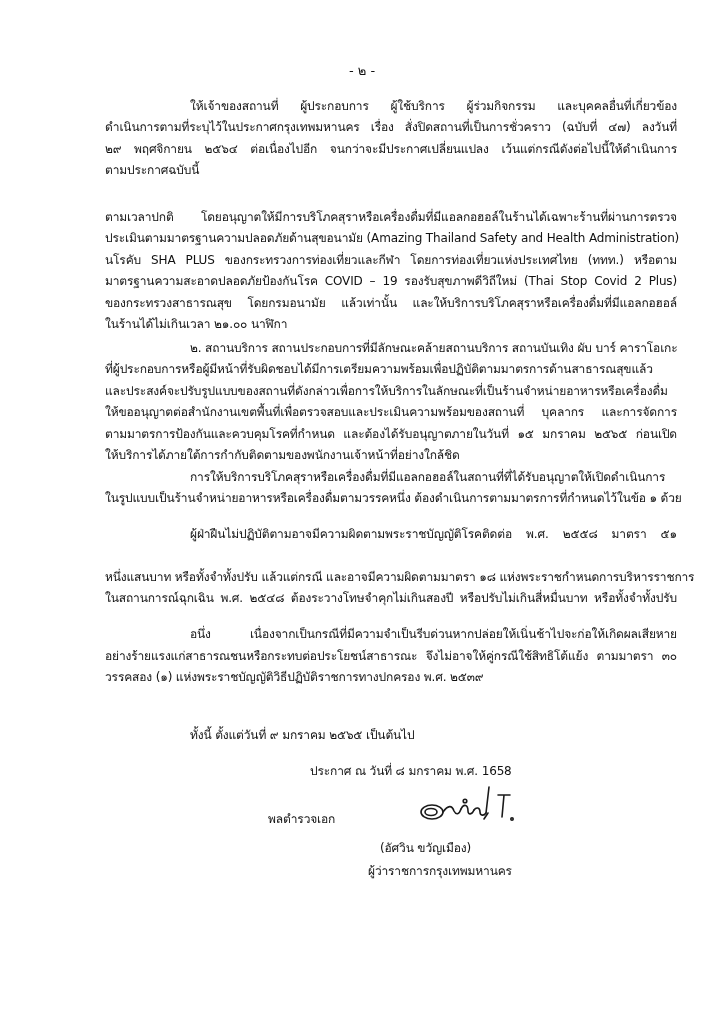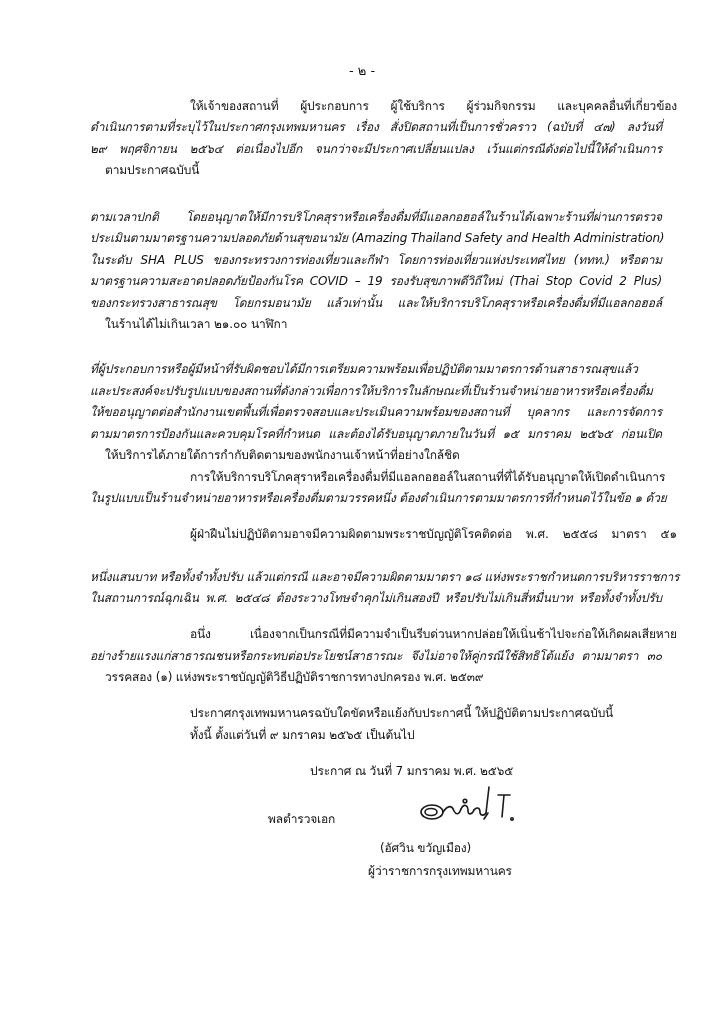--- a/index.html
+++ b/index.html
@@ -7,66 +7,66 @@
     width: 724px; height: 1024px; position: relative; overflow: hidden;
     font-family: "DejaVu Sans", "Liberation Sans", sans-serif;
     color: #111111;
   }
   .page { position: absolute; left: 0; top: 0; width: 724px; height: 1024px; }
   .line {
     position: absolute; white-space: nowrap;
     font-size: 12px; line-height: 18px;
     letter-spacing: -0.15px;
   }
-  .just { left: 90px; width: 572px; text-align: justify; text-align-last: justify; font-style: italic; }
+  .just { left: 105px; width: 572px; text-align: justify; text-align-last: justify; }
   .indent { left: 190px; width: 487px; text-align: justify; text-align-last: justify; }
   .plain { text-align: right; }
   .page-num { position: absolute; top: 60px; left: 340px; width: 44px; text-align: center; font-size: 13px; }
   .signature { position: absolute; left: 418px; top: 783px; width: 110px; height: 44px; }
 </style>
 </head>
 <body>
 
 <div class="page">
 
   <div class="page-num">- ๒ -</div>
 
   <div class="line indent" style="top:97px">ให้เจ้าของสถานที่ ผู้ประกอบการ ผู้ใช้บริการ ผู้ร่วมกิจกรรม และบุคคลอื่นที่เกี่ยวข้อง</div>
   <div class="line just" style="top:118px">ดำเนินการตามที่ระบุไว้ในประกาศกรุงเทพมหานคร เรื่อง สั่งปิดสถานที่เป็นการชั่วคราว (ฉบับที่ ๔๗) ลงวันที่</div>
   <div class="line just" style="top:140px">๒๙ พฤศจิกายน ๒๕๖๔ ต่อเนื่องไปอีก จนกว่าจะมีประกาศเปลี่ยนแปลง เว้นแต่กรณีดังต่อไปนี้ให้ดำเนินการ</div>
   <div class="line plain" style="top:161px; left:105px">ตามประกาศฉบับนี้</div>
 
   <div class="line just" style="top:208px">ตามเวลาปกติ โดยอนุญาตให้มีการบริโภคสุราหรือเครื่องดื่มที่มีแอลกอฮอล์ในร้านได้เฉพาะร้านที่ผ่านการตรวจ</div>
   <div class="line just" style="top:229px">ประเมินตามมาตรฐานความปลอดภัยด้านสุขอนามัย (Amazing Thailand Safety and Health Administration)</div>
-  <div class="line just" style="top:251px">ในระดับ SHA PLUS ของกระทรวงการท่องเที่ยวและกีฬา โดยการท่องเที่ยวแห่งประเทศไทย (ททท.) หรือตาม</div>
+  <div class="line just" style="top:251px">นโรคับ SHA PLUS ของกระทรวงการท่องเที่ยวและกีฬา โดยการท่องเที่ยวแห่งประเทศไทย (ททท.) หรือตาม</div>
   <div class="line just" style="top:272px">มาตรฐานความสะอาดปลอดภัยป้องกันโรค COVID – 19 รองรับสุขภาพดีวิถีใหม่ (Thai Stop Covid 2 Plus)</div>
   <div class="line just" style="top:294px">ของกระทรวงสาธารณสุข โดยกรมอนามัย แล้วเท่านั้น และให้บริการบริโภคสุราหรือเครื่องดื่มที่มีแอลกอฮอล์</div>
   <div class="line plain" style="top:315px; left:105px">ในร้านได้ไม่เกินเวลา ๒๑.๐๐ นาฬิกา</div>
 
+  <div class="line indent" style="top:339px">๒. สถานบริการ สถานประกอบการที่มีลักษณะคล้ายสถานบริการ สถานบันเทิง ผับ บาร์ คาราโอเกะ</div>
   <div class="line just" style="top:360px">ที่ผู้ประกอบการหรือผู้มีหน้าที่รับผิดชอบได้มีการเตรียมความพร้อมเพื่อปฏิบัติตามมาตรการด้านสาธารณสุขแล้ว</div>
   <div class="line just" style="top:403px">ให้ขออนุญาตต่อสำนักงานเขตพื้นที่เพื่อตรวจสอบและประเมินความพร้อมของสถานที่ บุคลากร และการจัดการ</div>
   <div class="line just" style="top:382px">และประสงค์จะปรับรูปแบบของสถานที่ดังกล่าวเพื่อการให้บริการในลักษณะที่เป็นร้านจำหน่ายอาหารหรือเครื่องดื่ม</div>
   <div class="line just" style="top:425px">ตามมาตรการป้องกันและควบคุมโรคที่กำหนด และต้องได้รับอนุญาตภายในวันที่ ๑๕ มกราคม ๒๕๖๕ ก่อนเปิด</div>
   <div class="line plain" style="top:446px; left:105px">ให้บริการได้ภายใต้การกำกับติดตามของพนักงานเจ้าหน้าที่อย่างใกล้ชิด</div>
 
   <div class="line indent" style="top:468px">การให้บริการบริโภคสุราหรือเครื่องดื่มที่มีแอลกอฮอล์ในสถานที่ที่ได้รับอนุญาตให้เปิดดำเนินการ</div>
   <div class="line just" style="top:489px">ในรูปแบบเป็นร้านจำหน่ายอาหารหรือเครื่องดื่มตามวรรคหนึ่ง ต้องดำเนินการตามมาตรการที่กำหนดไว้ในข้อ ๑ ด้วย</div>
 
   <div class="line indent" style="top:525px">ผู้ฝ่าฝืนไม่ปฏิบัติตามอาจมีความผิดตามพระราชบัญญัติโรคติดต่อ พ.ศ. ๒๕๕๘ มาตรา ๕๑</div>
   <div class="line just" style="top:568px">หนึ่งแสนบาท หรือทั้งจำทั้งปรับ แล้วแต่กรณี และอาจมีความผิดตามมาตรา ๑๘ แห่งพระราชกำหนดการบริหารราชการ</div>
   <div class="line just" style="top:589px">ในสถานการณ์ฉุกเฉิน พ.ศ. ๒๕๔๘ ต้องระวางโทษจำคุกไม่เกินสองปี หรือปรับไม่เกินสี่หมื่นบาท หรือทั้งจำทั้งปรับ</div>
 
   <div class="line indent" style="top:625px">อนึ่ง เนื่องจากเป็นกรณีที่มีความจำเป็นรีบด่วนหากปล่อยให้เนิ่นช้าไปจะก่อให้เกิดผลเสียหาย</div>
   <div class="line just" style="top:647px">อย่างร้ายแรงแก่สาธารณชนหรือกระทบต่อประโยชน์สาธารณะ จึงไม่อาจให้คู่กรณีใช้สิทธิโต้แย้ง ตามมาตรา ๓๐</div>
   <div class="line plain" style="top:668px; left:105px">วรรคสอง (๑) แห่งพระราชบัญญัติวิธีปฏิบัติราชการทางปกครอง พ.ศ. ๒๕๓๙</div>
 
-  <div class="line plain" style="top:704px; left:190px">ประกาศกรุงเทพมหานครฉบับใดขัดหรือแย้งกับประกาศนี้ ให้ปฏิบัติตามประกาศฉบับนี้</div>
   <div class="line plain" style="top:726px; left:190px">ทั้งนี้ ตั้งแต่วันที่ ๙ มกราคม ๒๕๖๕ เป็นต้นไป</div>
 
-  <div class="line plain" style="top:762px; left:310px">ประกาศ ณ วันที่  7 มกราคม พ.ศ. ๒๕๖๕</div>
+  <div class="line plain" style="top:762px; left:310px">ประกาศ ณ วันที่  ๘ มกราคม พ.ศ. 1658</div>
 
   <svg class="signature" viewBox="0 0 110 44">
     <g fill="none" stroke="#1a1a1a" stroke-width="1.6" stroke-linecap="round" stroke-linejoin="round">
       <ellipse cx="14" cy="29" rx="11" ry="7"></ellipse>
       <ellipse cx="13" cy="29" rx="6" ry="3.5"></ellipse>
       <path d="M25 29 C30 22, 34 22, 36 28 C38 32, 41 32, 43 26"></path>
       <path d="M43 26 C46 20, 50 22, 50 28 C50 32, 54 32, 56 27"></path>
       <circle cx="47" cy="18" r="1.8"></circle>
       <path d="M56 27 C58 24, 62 24, 62 29 C62 33, 66 33, 68 30"></path>
       <path d="M68 30 L71 4"></path>

